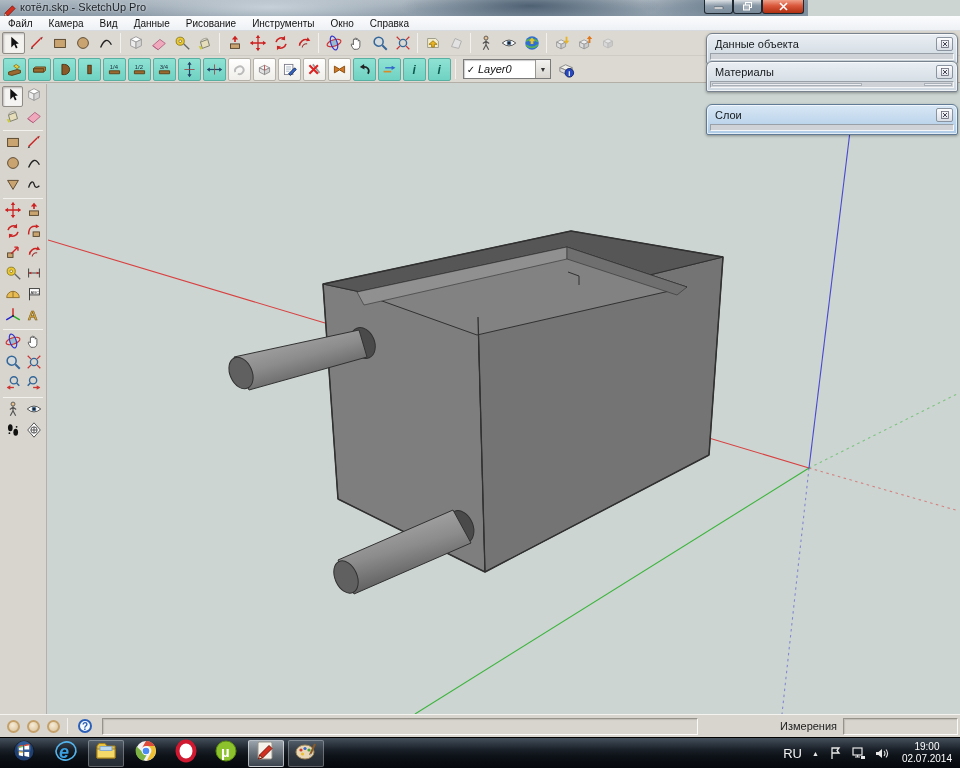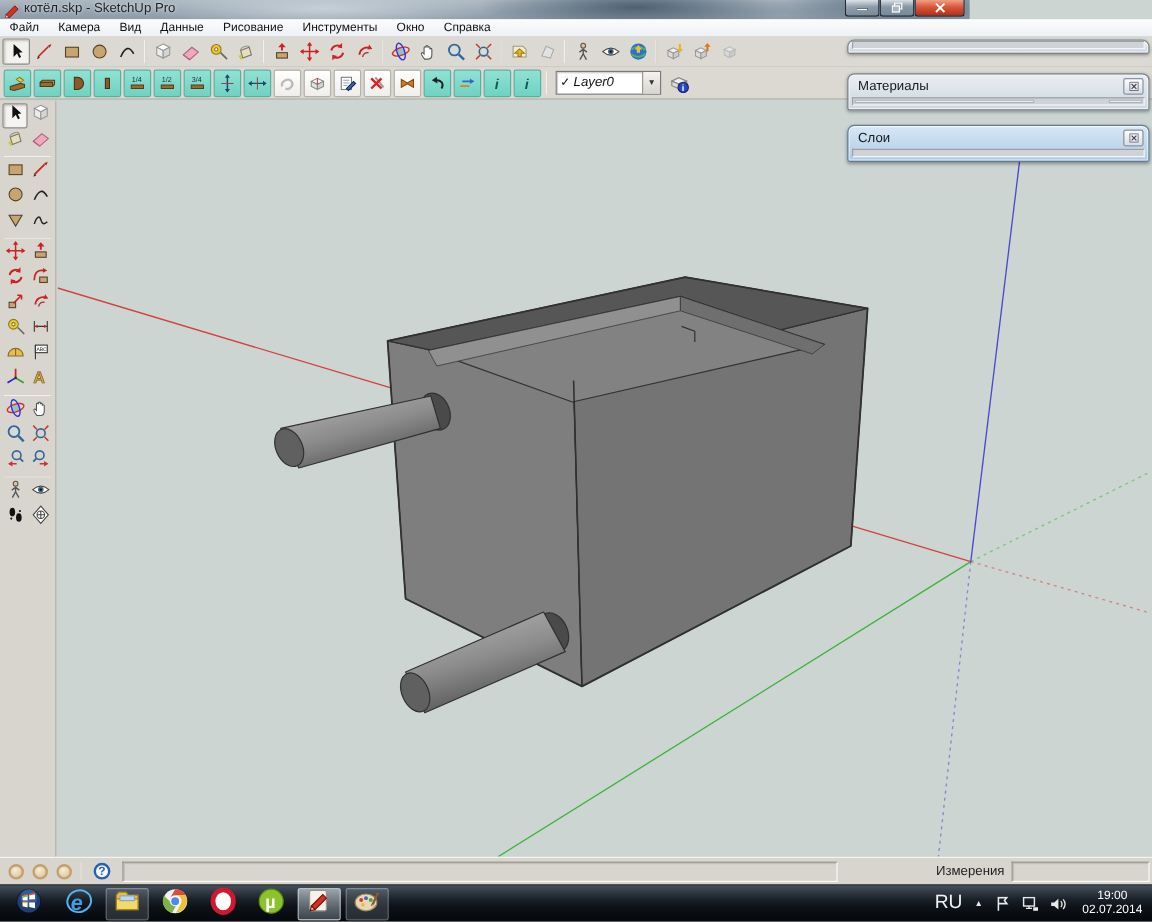--- a/index.html
+++ b/index.html
@@ -94,21 +94,21 @@
   
   #taskbar{position:absolute;left:0;top:737px;width:960px;height:31px;
     background:linear-gradient(180deg,#43505c,#1b2129 38%,#0d1218 60%,#05080c);border-top:1px solid #000;
     display:flex;align-items:center;}
   .task-item{width:36px;height:27px;margin-left:4px;display:flex;align-items:center;justify-content:center;
     border-radius:2px;flex:0 0 auto;}
   .task-item.running{background:rgba(190,205,220,.18);border:1px solid rgba(255,255,255,.28);}
   .task-item.active{background:linear-gradient(180deg,rgba(235,243,250,.55),rgba(160,180,200,.35));border:1px solid rgba(255,255,255,.55);}
   #start-button{width:40px;}
   #tray{margin-left:auto;display:flex;align-items:center;height:31px;}
-  #tray .lang{color:#f2f2f2;font-size:16px;margin-right:10px;}
+  #tray .lang{color:#f2f2f2;font-size:13px;margin-right:10px;}
   #tray .expand{color:#e8e8e8;font-size:7px;margin-right:10px;}
   .tray-ico{margin-right:9px;display:flex;align-items:center;}
   #clock{color:#fff;font-size:10px;text-align:center;line-height:12px;margin:0 8px 0 4px;white-space:nowrap;}
 </style>
 </head>
 <body>
 
 <div id="screen">
 
   <div id="titlebar">
@@ -824,20 +824,29 @@
 
         <ellipse rx="12" ry="17" transform="translate(460,527) rotate(-23)" fill="#4a4a4a"></ellipse>
         <path d="M452 510 L337 560 L353 594 L470 543 Z" fill="url(#pg2)"></path>
         <ellipse rx="11" ry="17" transform="translate(345,577) rotate(-24)" fill="#606060"></ellipse>
       </g>
     </svg>
   </div>
 
   <div id="panels-holder">
       <div class="panel" style="top: 33px;">
+        <div class="ptitle">
+          <span class="ttext">Данные объекта</span>
+          <span class="pclose">
+            <svg width="8" height="8" viewBox="0 0 8 8">
+              <rect x="0.5" y="0.5" width="7" height="7" fill="none" stroke="#667" stroke-width="0.8"></rect>
+              <path d="M2 2l4 4M6 2L2 6" stroke="#445" stroke-width="1"></path>
+            </svg>
+          </span>
+        </div>
         <div class="pstrip"></div>
       </div>
       <div class="panel" style="top: 61px;">
         <div class="ptitle">
           <span class="ttext">Материалы</span>
           <span class="pclose">
             <svg width="8" height="8" viewBox="0 0 8 8">
               <rect x="0.5" y="0.5" width="7" height="7" fill="none" stroke="#667" stroke-width="0.8"></rect>
               <path d="M2 2l4 4M6 2L2 6" stroke="#445" stroke-width="1"></path>
             </svg>

